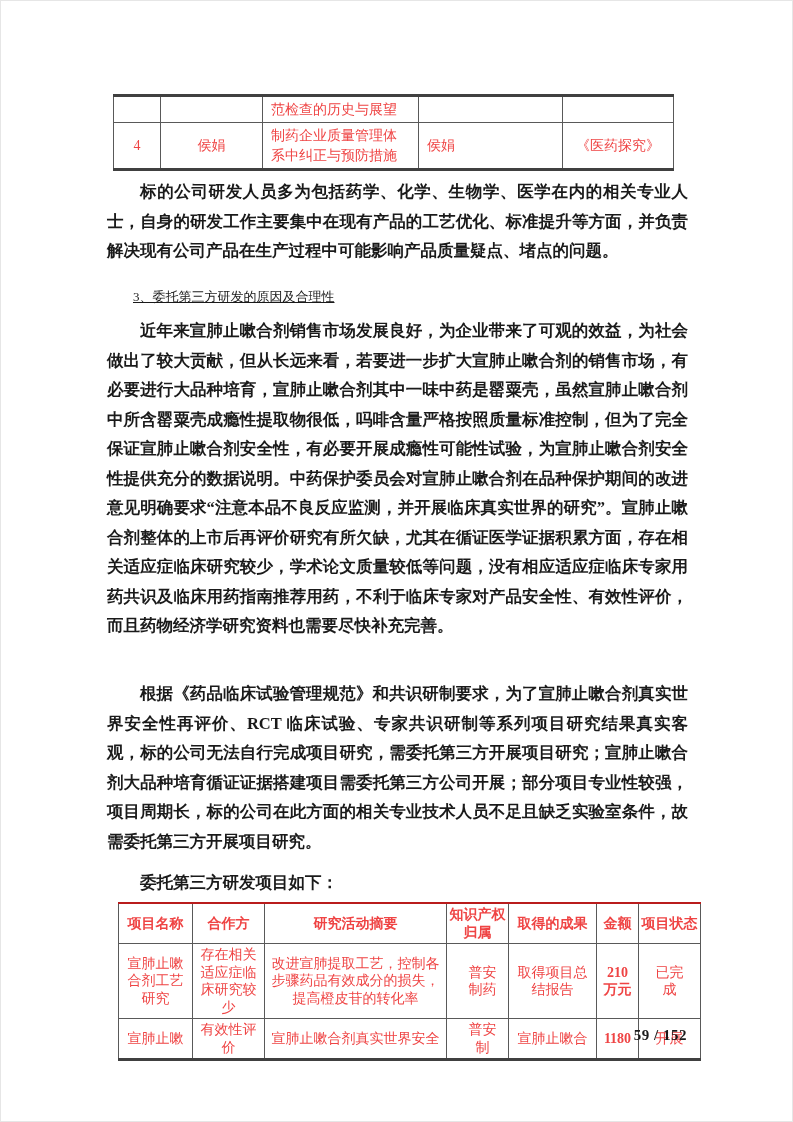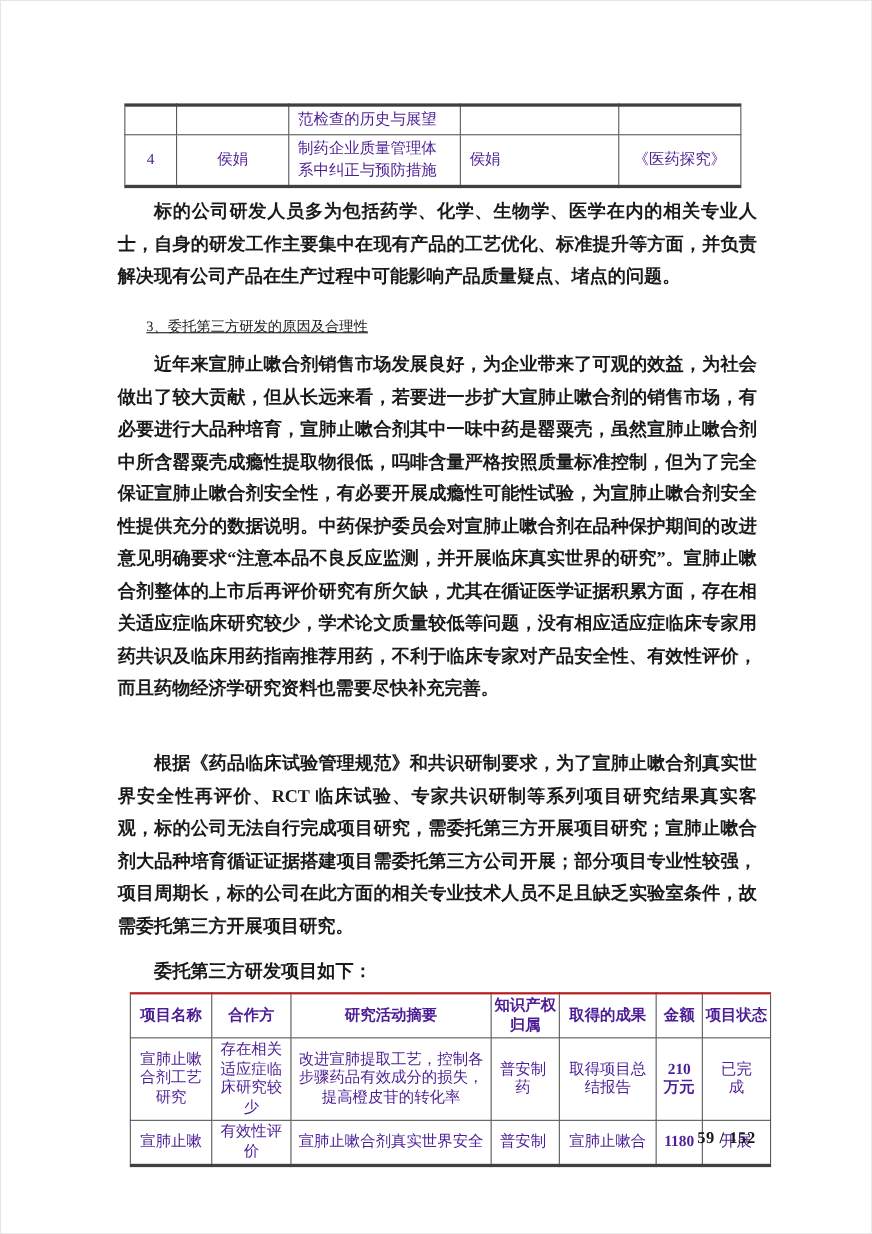--- a/index.html
+++ b/index.html
@@ -47,21 +47,21 @@
     background: #ffffff;
   }
   td, th {
     border: 1px solid #595959;
     font-size: 14px;
     font-weight: normal;
     text-align: center;
     vertical-align: middle;
     word-break: break-all;
     overflow: hidden;
-    color: #4c1d95;
+    color: #ef4444;
   }
 
   
   .t-top {
     left: 112px;
     top: 93px;
     width: 560px;
     border-top: 3px solid #404040;
     border-bottom: 3px solid #404040;
   }
@@ -82,21 +82,21 @@
     font-weight: bold;
     line-height: 17.5px;
     padding: 2px 2px;
     height: 35px;
   }
   .t-proj td { line-height: 17.5px; padding: 2px 4px; }
   .t-proj tr.pr1 td { height: 49px; }
   .t-proj tr.pr2 td { height: 19px; }
   .t-proj .col-name    { padding-left: 4px;  padding-right: 4px; }
   .t-proj .col-summary { text-align: center; padding-left: 5px; padding-right: 5px; }
-  .t-proj .col-ip      { padding-left: 4px;  padding-right: 8px; }
+  .t-proj .col-ip      { padding-left: 18px;  padding-right: 8px; }
   .t-proj .col-result  { padding-left: 6px;  padding-right: 6px; }
   .t-proj .col-amount  { padding-left: 5px;  padding-right: 5px; font-weight: bold; }
   .t-proj .col-status  { padding-left: 11px; padding-right: 11px; }
 
   
   .footer-page {
     position: absolute;
     left: 106px;
     top: 1026px;
     width: 580px;

